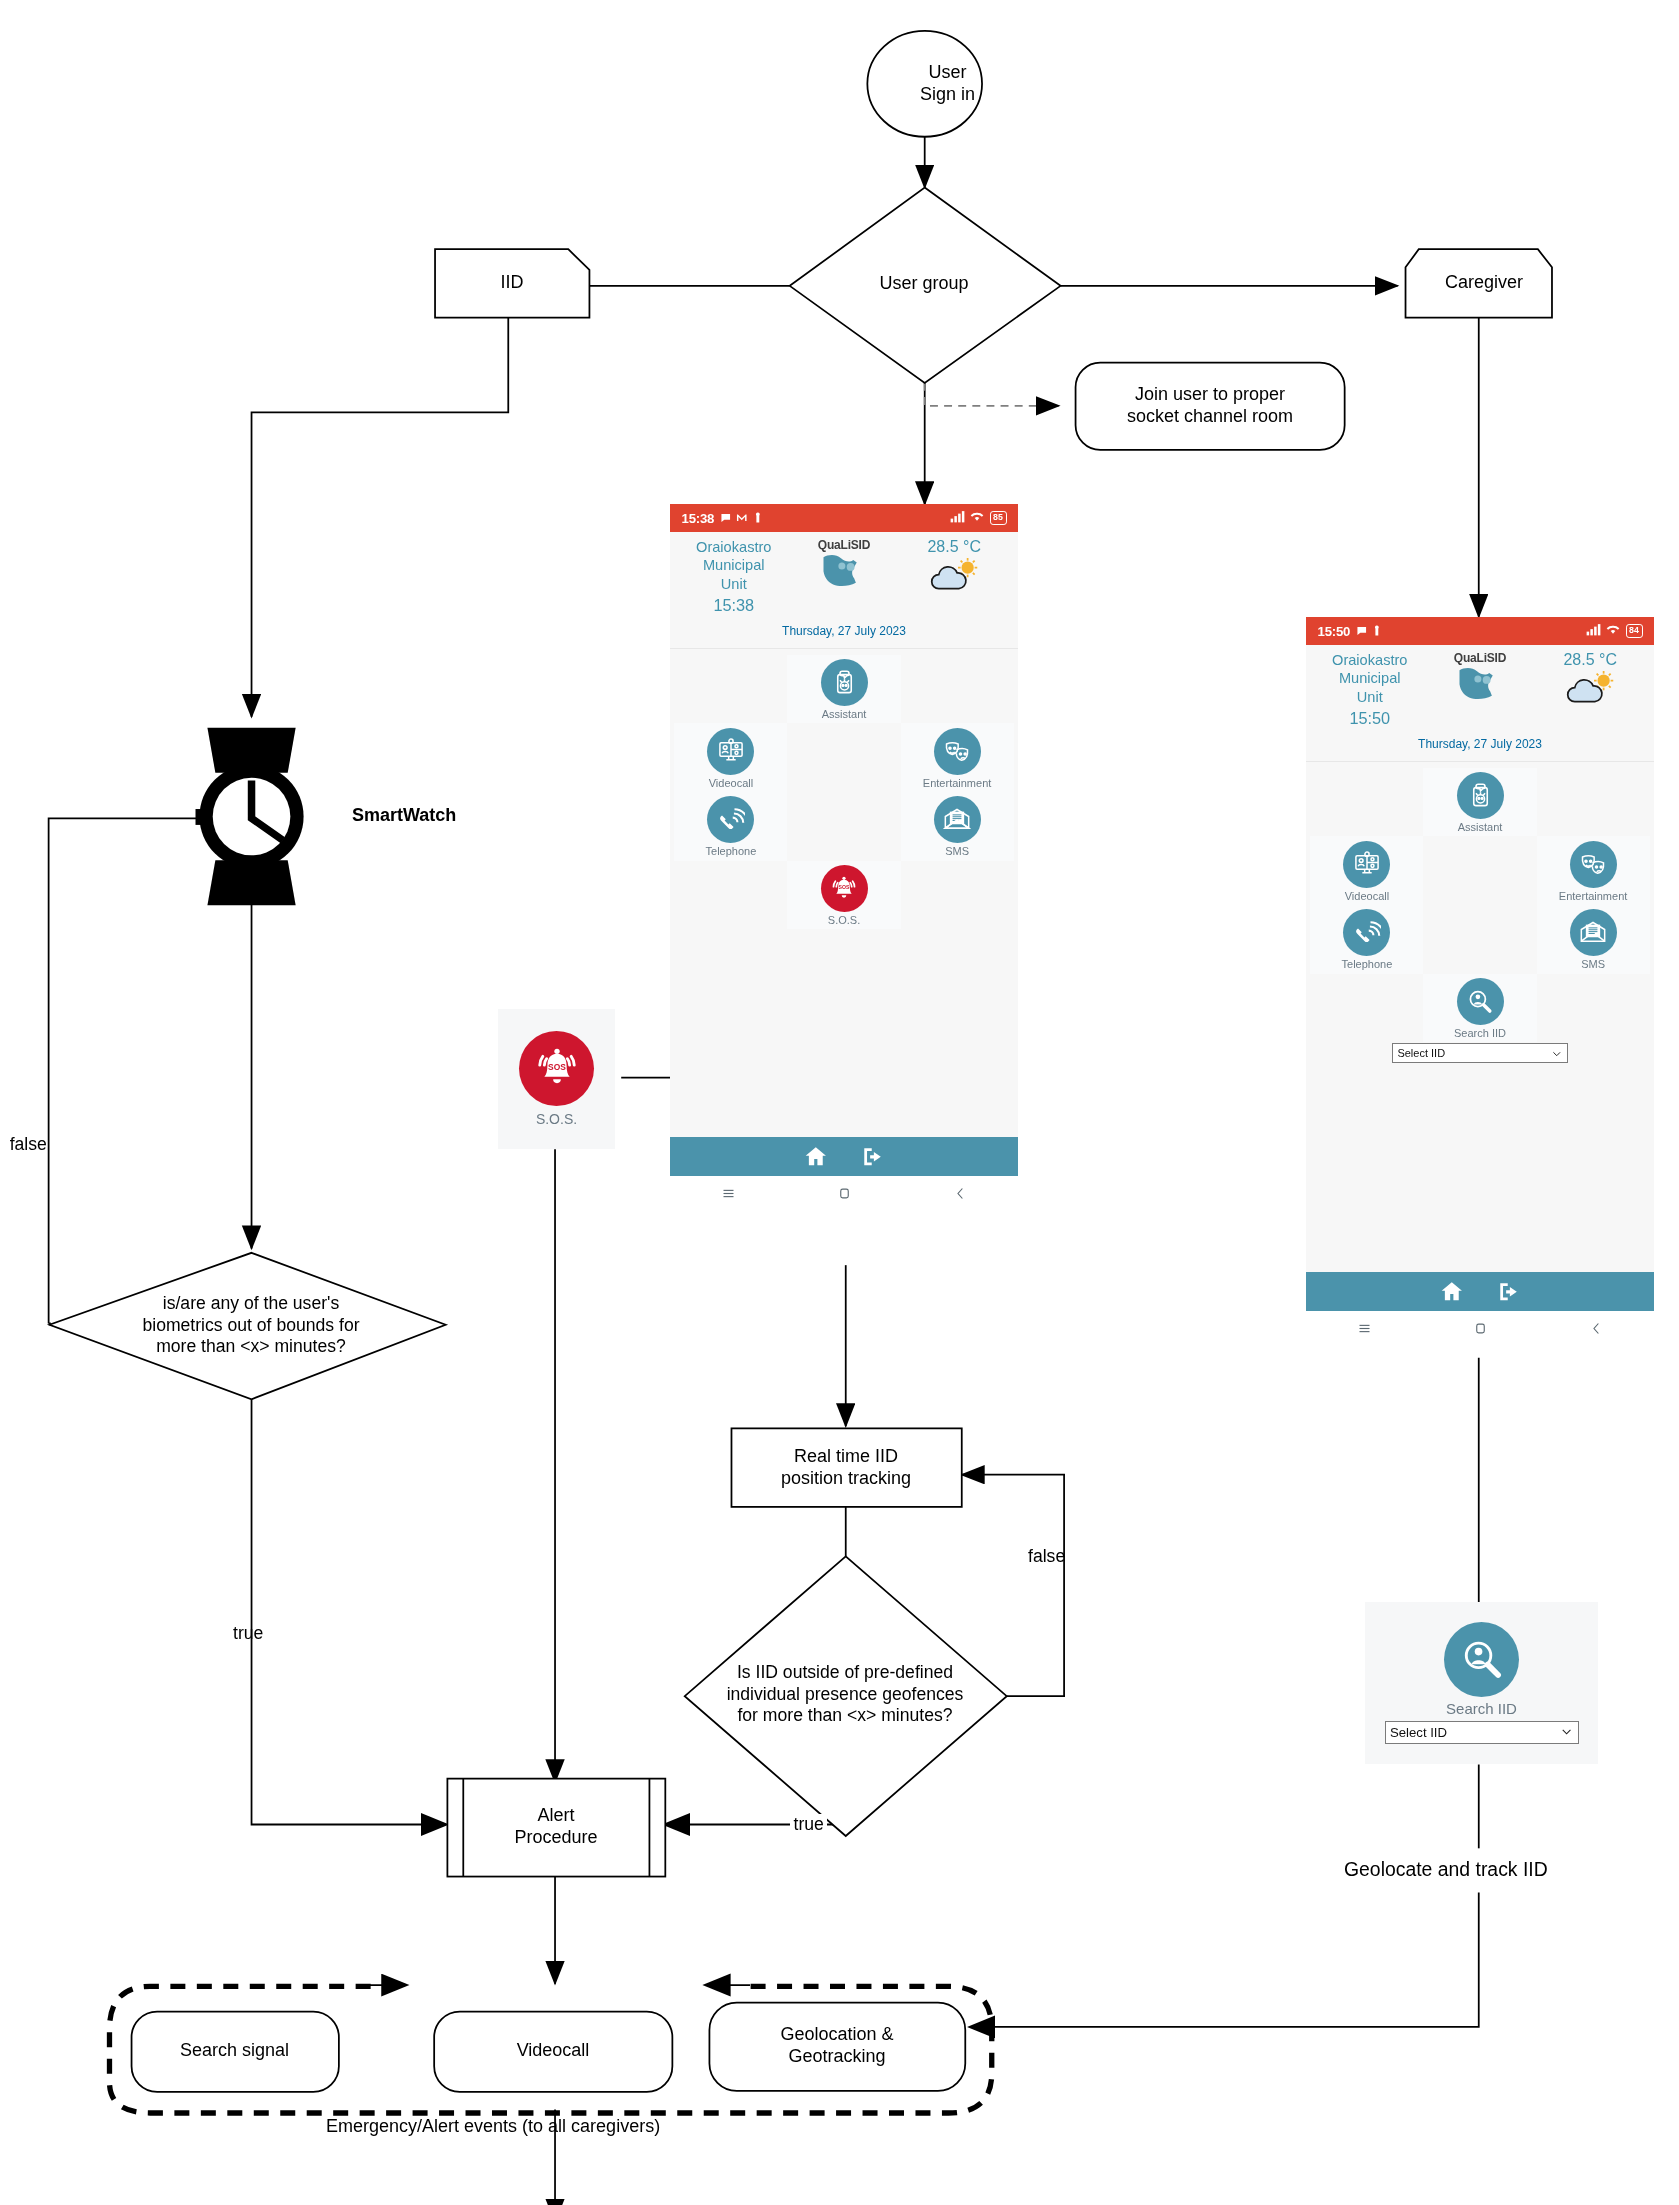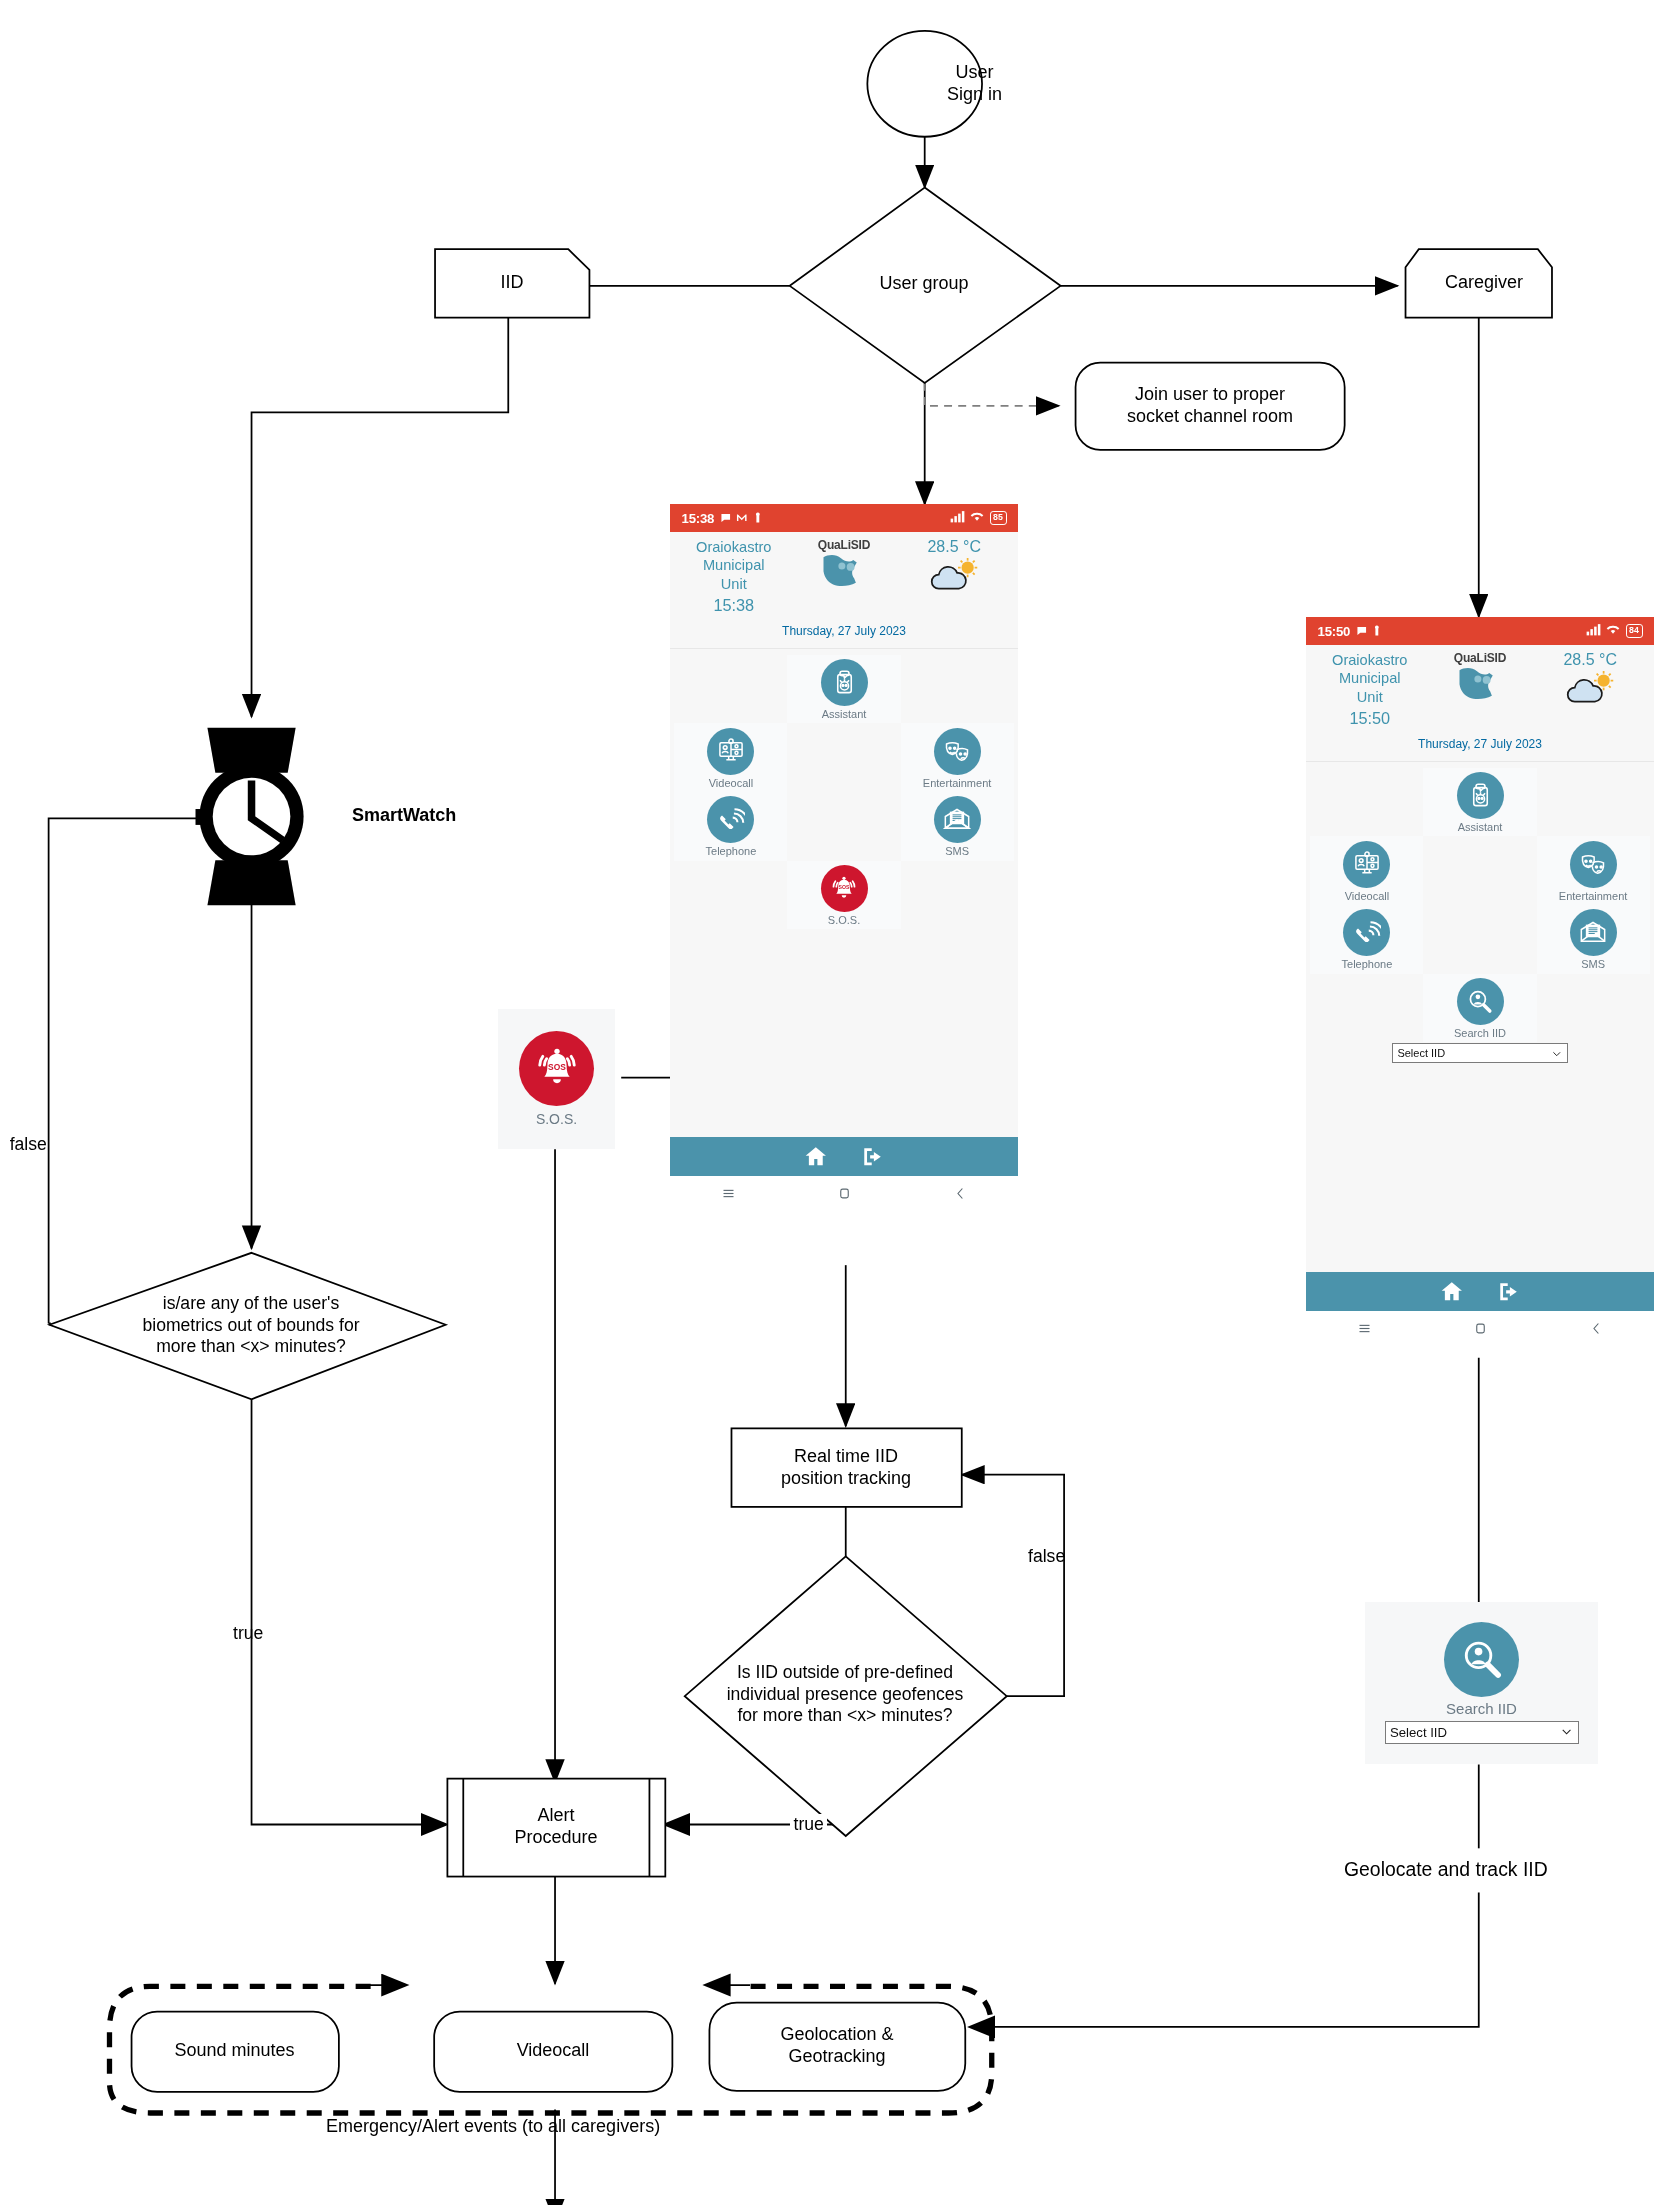--- a/index.html
+++ b/index.html
@@ -204,21 +204,21 @@
     <g>
       <path d="M470,1650 L670,1650 L652,1752 L488,1752 Z" fill="#000"></path>
       <path d="M488,1950 L652,1950 L670,2052 L470,2052 Z" fill="#000"></path>
       <circle cx="570" cy="1851" r="118" fill="#000"></circle>
       <circle cx="570" cy="1851" r="88" fill="#fff"></circle>
       <rect x="443" y="1834" width="26" height="36" fill="#000"></rect>
       <path d="M570,1778 L570,1855 L634,1900" stroke="#000" stroke-width="17" fill="none" stroke-linecap="square"></path>
     </g>
   </svg>
 
-  <div class="nodetxt" style="left:917px;top:57px;width:115px;height:53px;font-size:18px;white-space:pre-line;">User
+  <div class="nodetxt" style="left:890px;top:57px;width:115px;height:53px;font-size:18px;white-space:pre-line;">User
 Sign in</div>
 
   <div class="nodetxt" style="left:836px;top:271px;width:176px;height:26.5px;font-size:18px;">User group</div>
 
   <div class="nodetxt" style="left:435px;top:270px;width:154px;height:26.5px;font-size:18px;">IID</div>
 
   <div class="nodetxt" style="left:1405px;top:270px;width:158px;height:26.5px;font-size:18px;">Caregiver</div>
 
   <div class="nodetxt" style="left:1080px;top:370px;width:260px;height:71px;font-size:18px;white-space:pre-line;">Join user to proper
 socket channel room</div>
@@ -232,21 +232,21 @@
   <div class="nodetxt" style="left:731px;top:1428px;width:230px;height:79px;font-size:18px;white-space:pre-line;">Real time IID
 position tracking</div>
 
   <div class="nodetxt" style="left:463px;top:1778px;width:186px;height:98px;font-size:18px;white-space:pre-line;">Alert
 Procedure</div>
 
   <div class="nodetxt" style="left:693px;top:1644px;width:304px;height:101px;font-size:17.6px;white-space:pre-line;">Is IID outside of pre-defined
 individual presence geofences
 for more than &lt;x&gt; minutes?</div>
 
-  <div class="nodetxt" style="left:131px;top:2011px;width:207px;height:80px;font-size:18px;">Sound minutes</div>
+  <div class="nodetxt" style="left:131px;top:2011px;width:207px;height:80px;font-size:18px;">Search signal</div>
 
   <div class="nodetxt" style="left:434px;top:2011px;width:238px;height:80px;font-size:18px;">Videocall</div>
 
   <div class="nodetxt" style="left:709px;top:2002px;width:256px;height:88px;font-size:18px;white-space:pre-line;">Geolocation &amp;
 Geotracking</div>
 
   <div class="lbl" style="left:326px;top:2116px;font-size:18px;">Emergency/Alert events (to all caregivers)</div>
 
   <div class="lbl" style="left:1344px;top:1858px;font-size:19.4px;">Geolocate and track IID</div>
 

